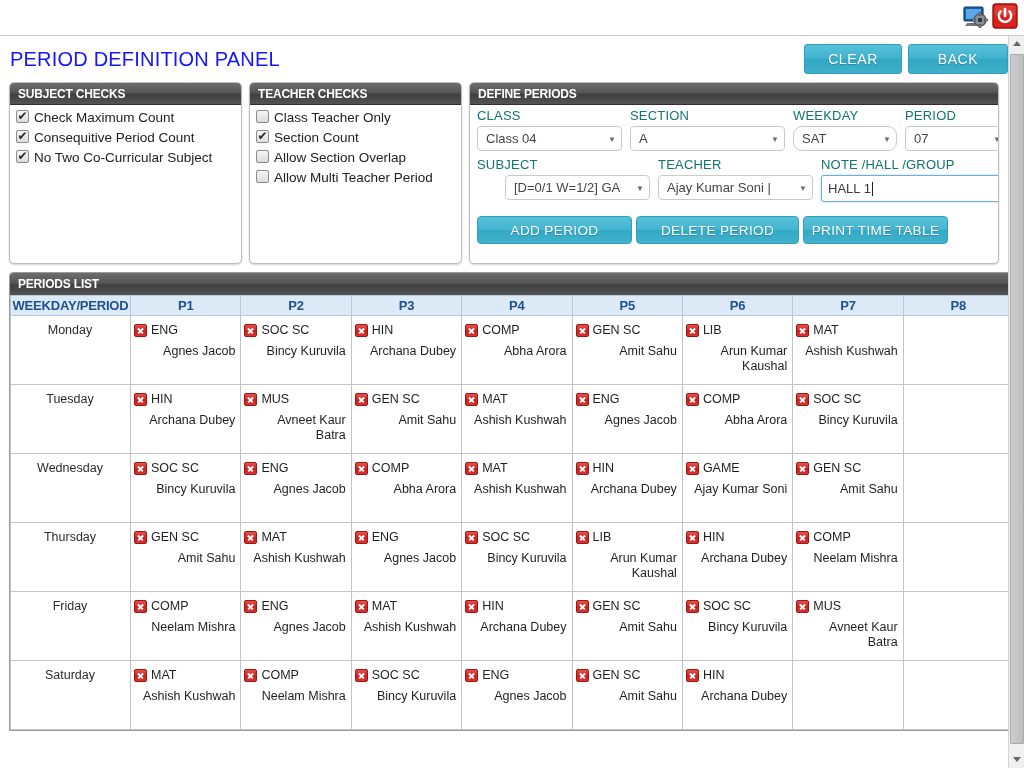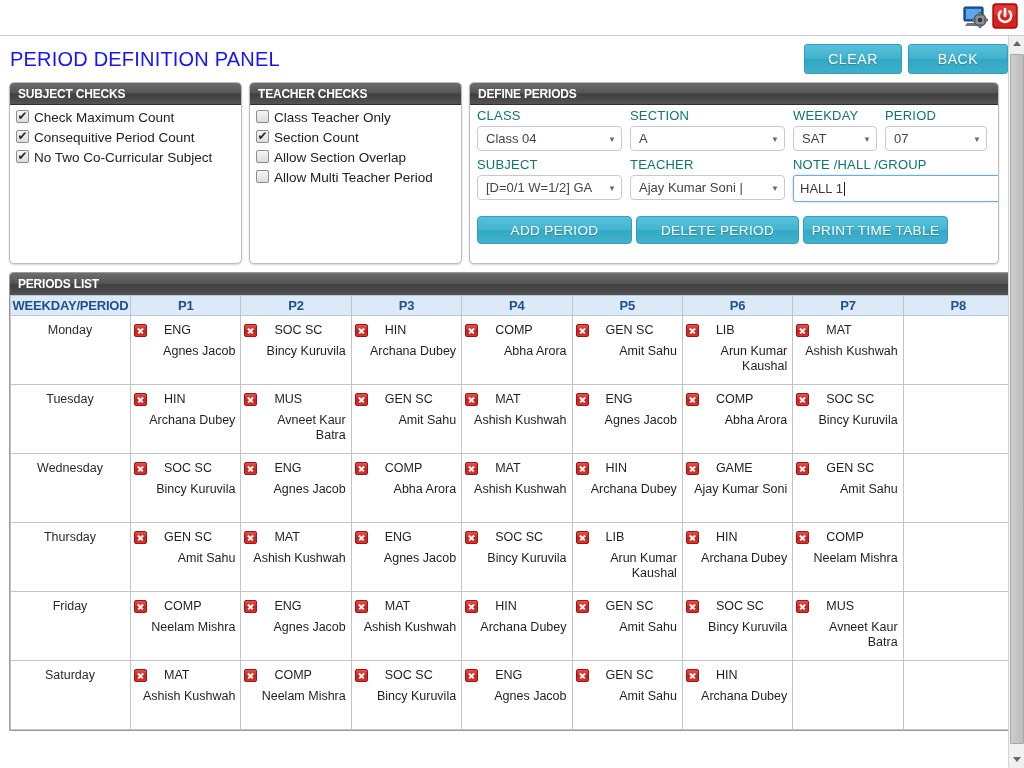--- a/index.html
+++ b/index.html
@@ -177,23 +177,23 @@
     position: relative;
   }
   .caret-bar {
     display: inline-block;
     width: 1px; height: 14px;
     background: #222;
     margin-left: 1px;
   }
   .w-class   { width: 145px; }
   .w-section { width: 155px; }
-  .w-weekday { width: 84px; }
+  .w-weekday { width: 104px; border-radius: 9px; }
   .w-period  { width: 102px; }
-  .w-subject { width: 145px; }
+  .w-subject { width: 145px; margin-left: 28px; }
   .w-teacher { width: 155px; }
   .w-note    { width: 210px; }
 
   .action-row { display: flex; gap: 4px; margin-top: 14px; }
   .abtn {
     background: linear-gradient(to bottom, #58c1da 0%, #44b5d0 48%, #33a9c5 52%, #43b2cc 100%);
     border: 1px solid #2f9fba;
     border-radius: 4px;
     color: #ffffff;
     font-size: 13.5px;
@@ -247,21 +247,21 @@
     padding: 7px 4px 3px 3px;
     font-size: 12.5px;
     color: #2b2b2b;
   }
   td.daycell {
     text-align: center;
     vertical-align: middle;
     color: #333;
     font-size: 12.5px;
   }
-  .cell-top { display: flex; align-items: flex-start; gap: 17px; }
+  .cell-top { display: flex; align-items: flex-start; gap: 4px; }
   .delx {
     width: 13px; height: 13px;
     flex: 0 0 auto;
     border-radius: 2px;
     background: linear-gradient(to bottom, #e8514a 0%, #c9201c 55%, #d8342f 100%);
     border: 1px solid #9c1713;
     position: relative;
     margin-top: 1px;
     cursor: pointer;
   }

